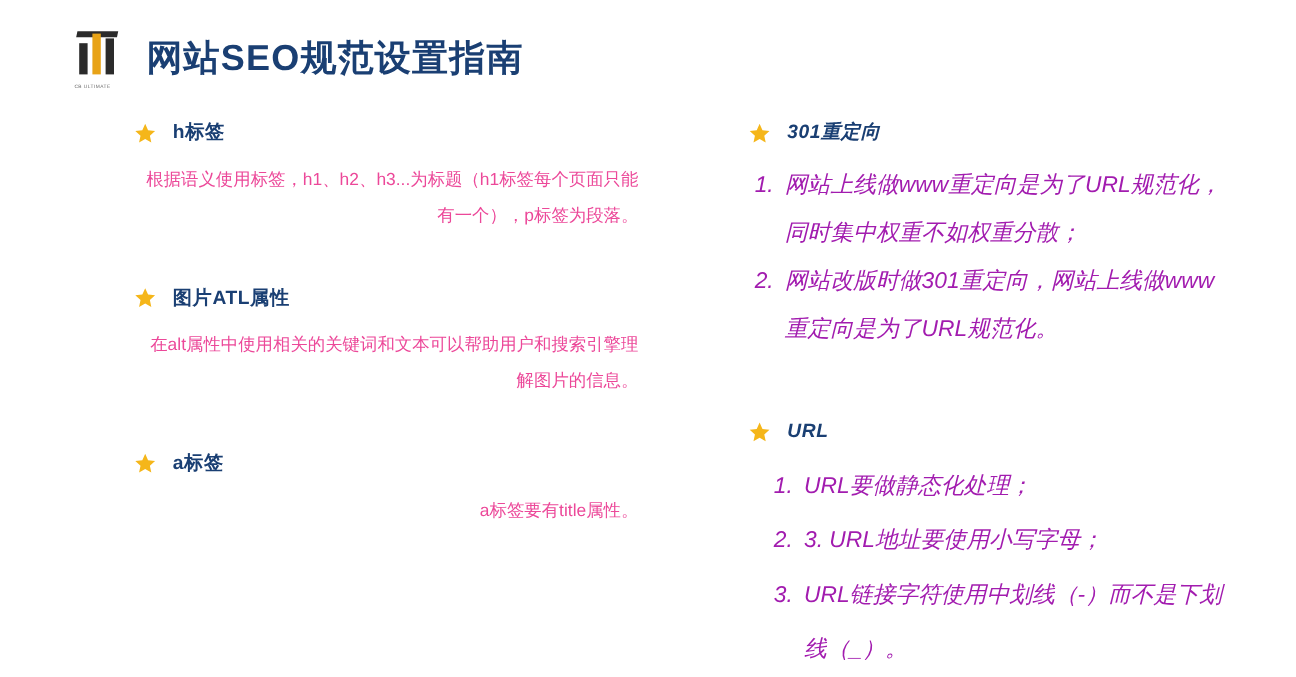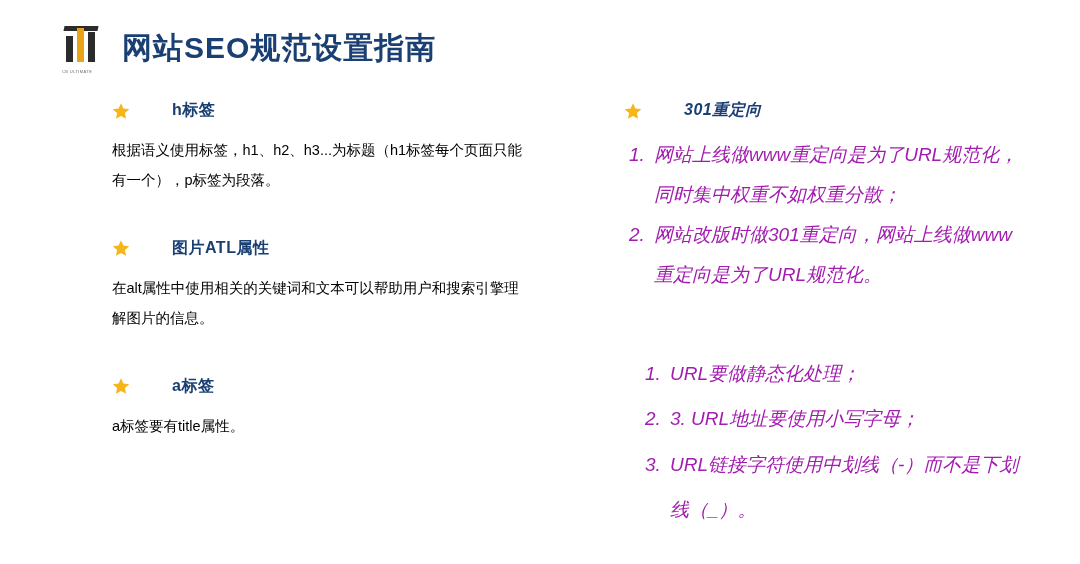--- a/index.html
+++ b/index.html
@@ -90,27 +90,27 @@
     height: 18px;
     margin-right: 14px;
     flex: none;
     display: block;
   }
   .heading-text {
     font-size: 16px;
     font-weight: bold;
     color: #1a3f73;
     letter-spacing: 0.5px;
-    margin-left: 28px;
   }
   .body-text {
     font-size: 14.5px;
     line-height: 2.1;
-    color: #000000;
+    color: #ec4899;
     margin: 0;
+    text-align: right;
   }
   ol.list {
     margin: 0;
     padding-left: 26px;
     font-size: 19px;
     line-height: 2.1;
     color: #a21caf;
   }
   ol.list li { padding-left: 4px; margin-bottom: 0; }
 
@@ -176,20 +176,26 @@
         </svg>
         <span class="heading-text">301重定向</span>
       </div>
       <ol class="list">
         <li>网站上线做www重定向是为了URL规范化，同时集中权重不如权重分散；</li>
         <li>网站改版时做301重定向，网站上线做www重定向是为了URL规范化。</li>
       </ol>
     </div>
 
     <div class="block url-block">
+      <div class="heading">
+        <svg class="star" viewBox="0 0 24 24">
+          <polygon points="12,1.5 15.2,8.6 23,9.5 17.2,14.7 18.8,22.4 12,18.5 5.2,22.4 6.8,14.7 1,9.5 8.8,8.6" fill="#f5b61a"></polygon>
+        </svg>
+        <span class="heading-text">URL</span>
+      </div>
       <ol class="list">
         <li>URL要做静态化处理；</li>
         <li>3. URL地址要使用小写字母；</li>
         <li> URL链接字符使用中划线（-）而不是下划线（_）。</li>
       </ol>
     </div>
 
   </div>
 
 </div>

